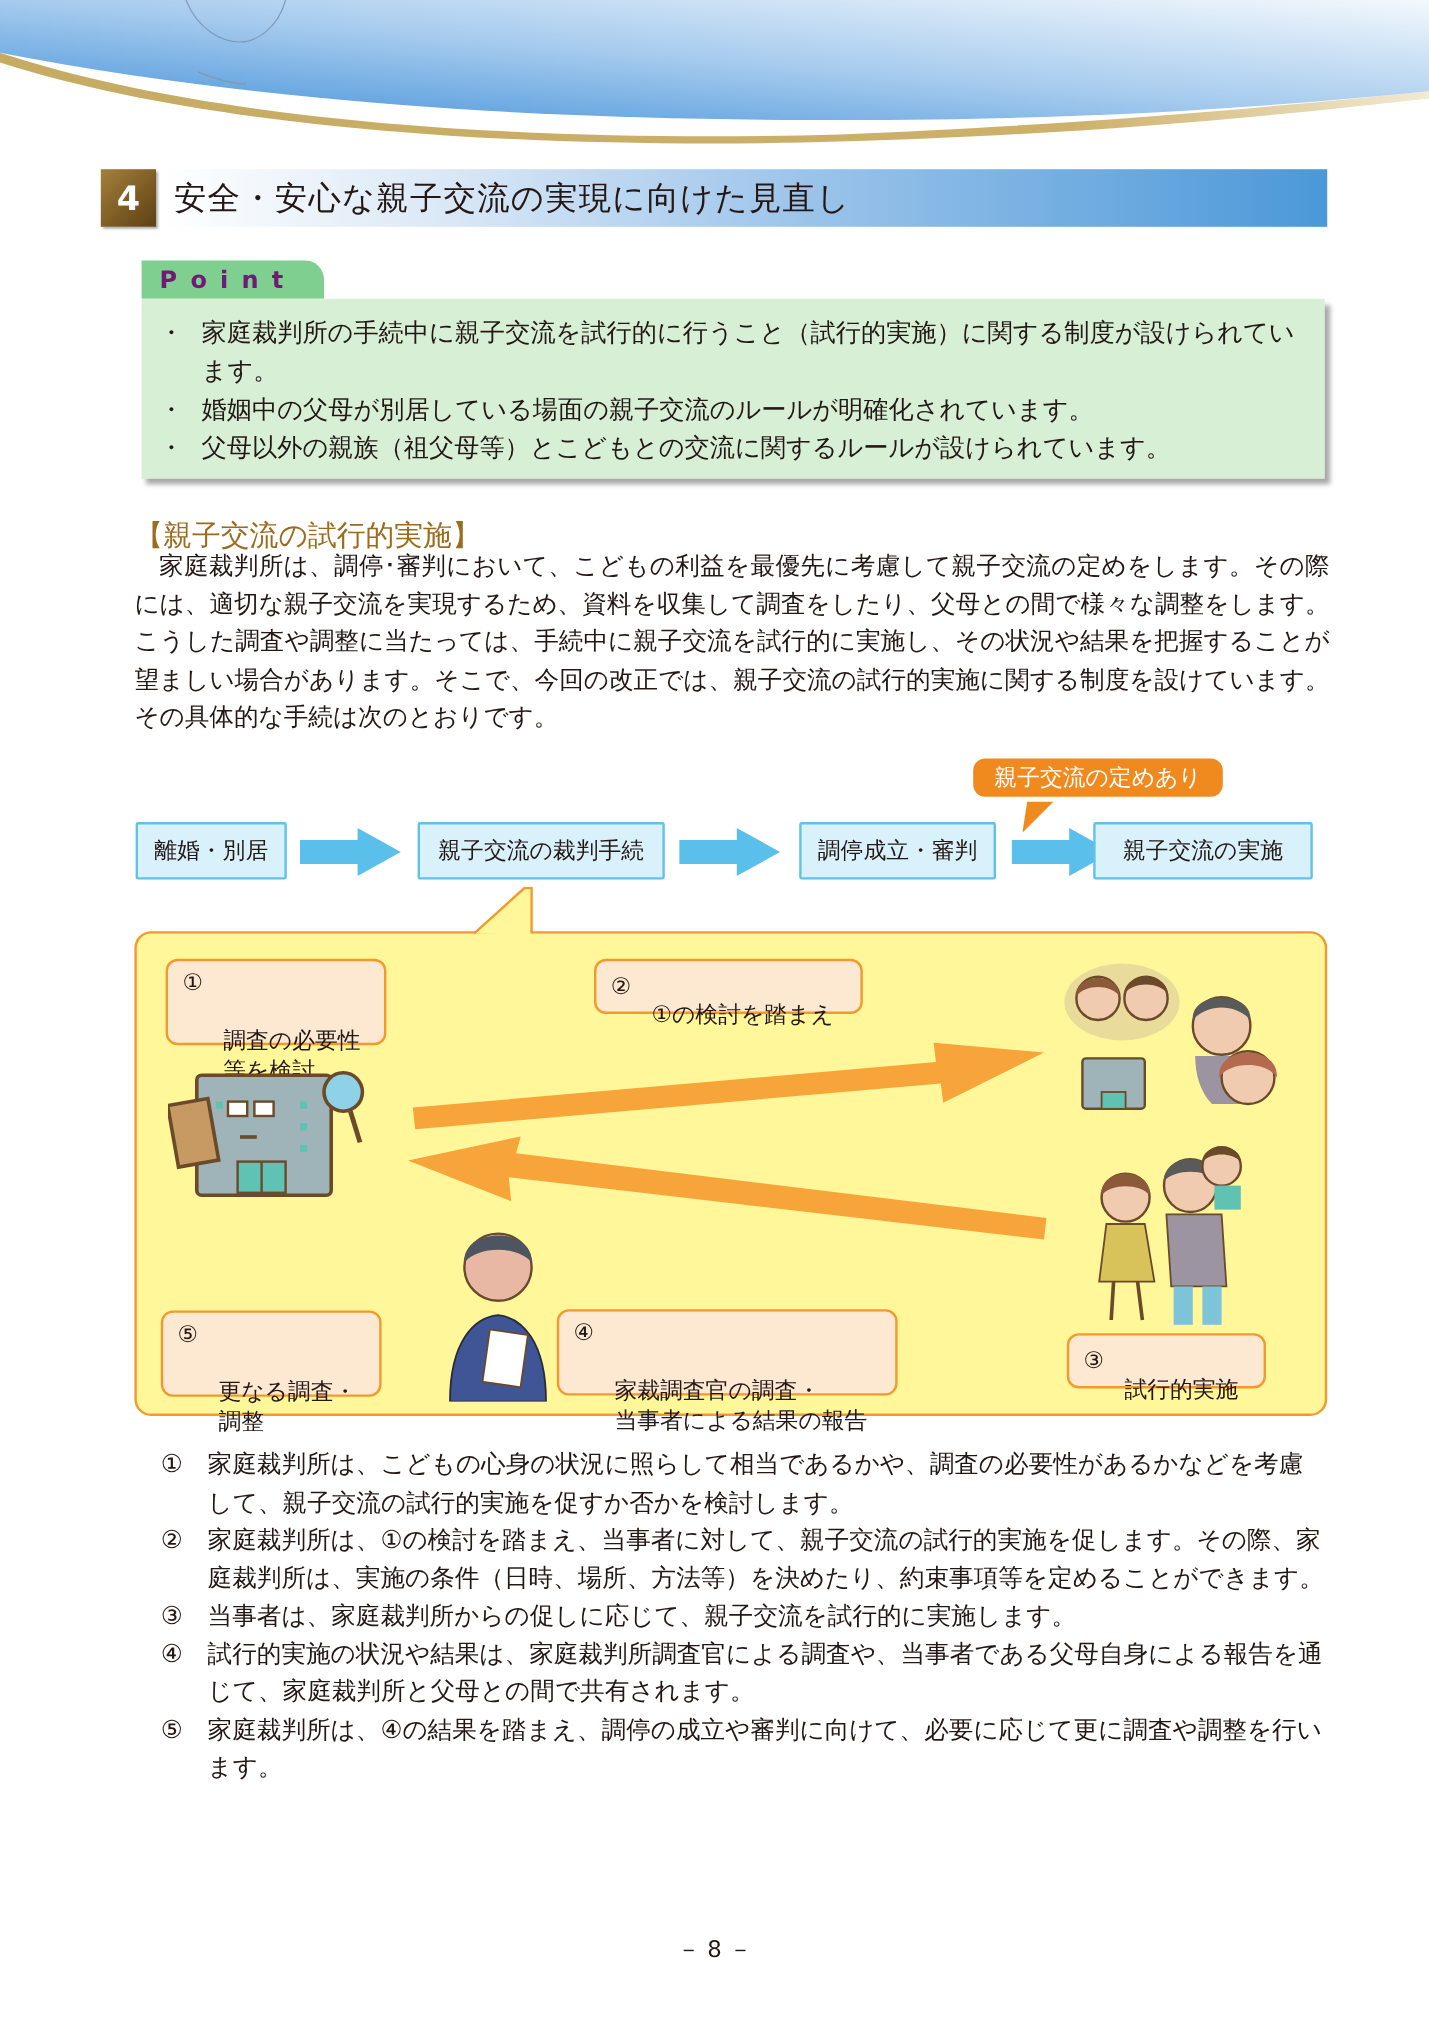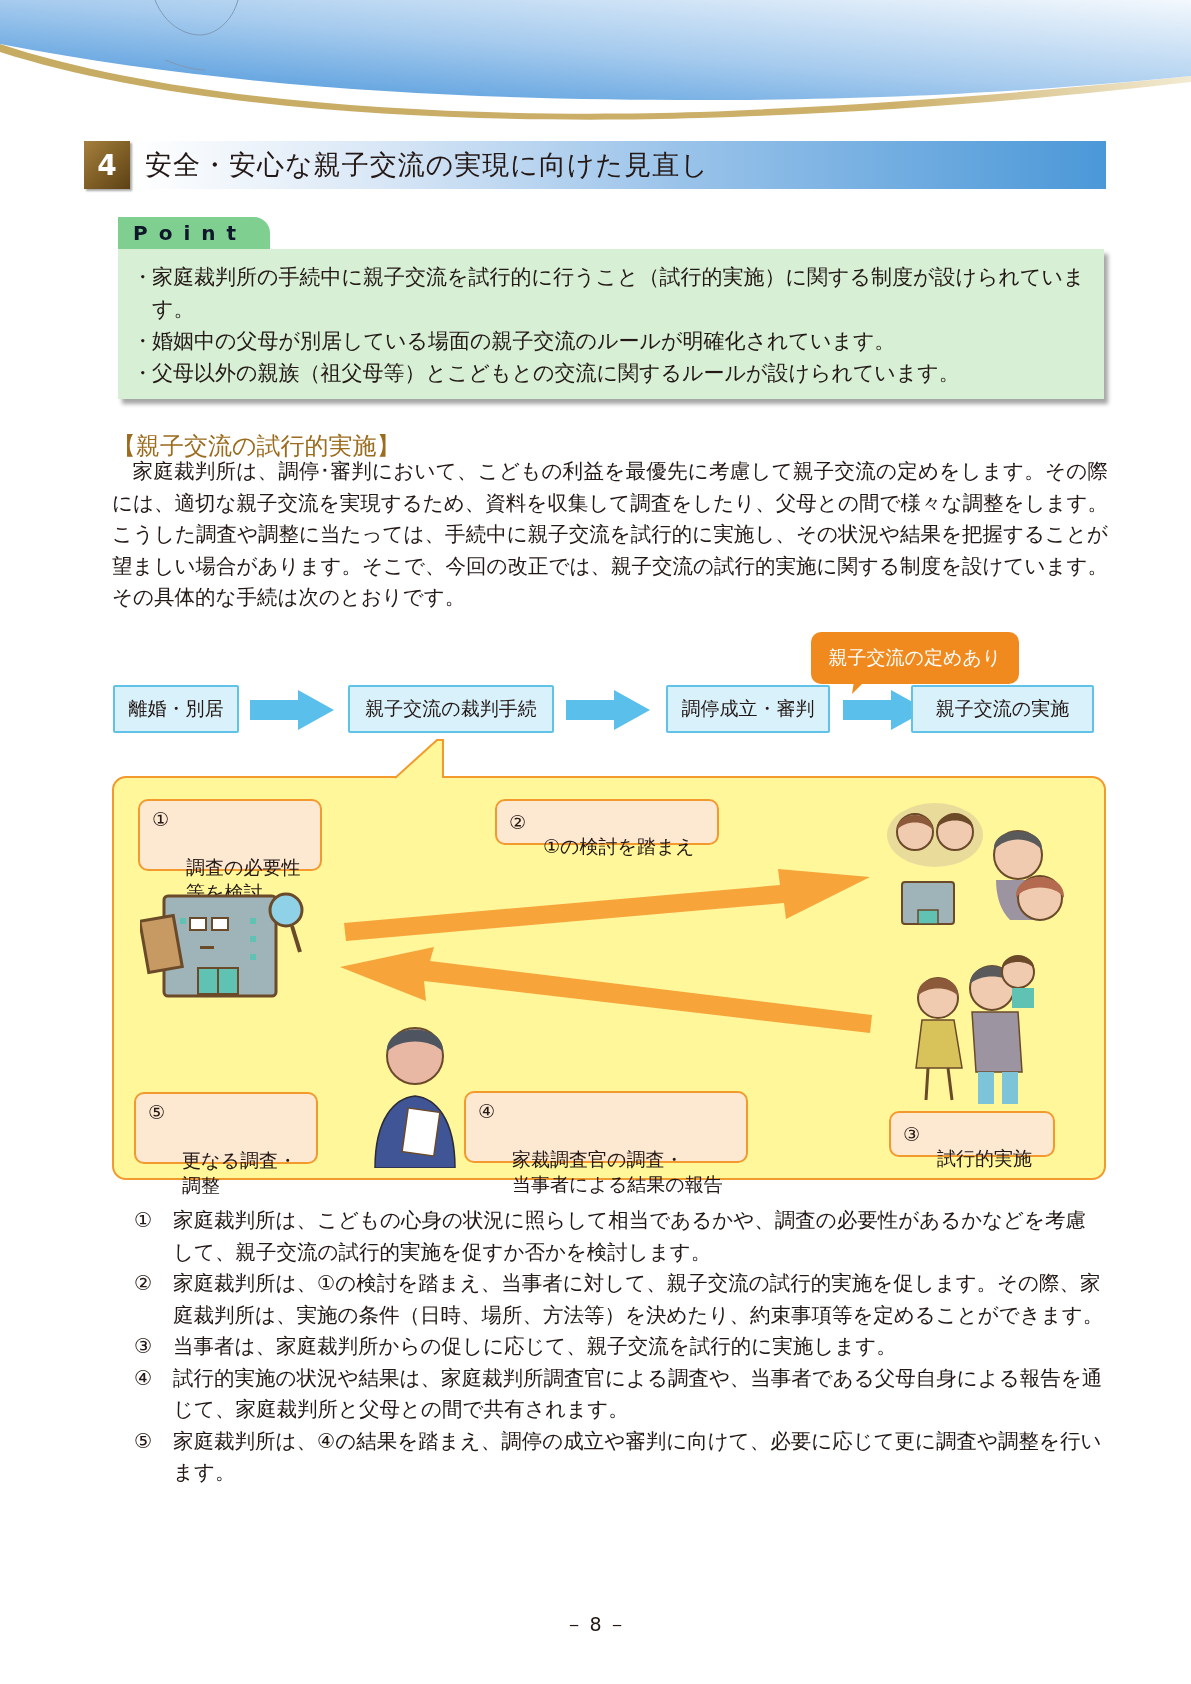--- a/index.html
+++ b/index.html
@@ -8,32 +8,32 @@
 
   
   .top-banner { position: absolute; left: 0; top: 0; width: 1191px; height: 125px; }
 
   
   .section-head { position: absolute; left: 84px; top: 141px; width: 1022px; height: 48px; display: flex; align-items: center; }
   .section-num { width: 46px; height: 48px; background: linear-gradient(135deg, #a4803e 0%, #7a5a22 60%, #5c4116 100%); color: #ffffff; font-weight: bold; font-size: 28px; display: flex; align-items: center; justify-content: center; box-shadow: 2px 2px 2px rgba(0,0,0,0.35); }
   .section-bar { flex: 1; height: 48px; margin-left: 5px; background: linear-gradient(90deg, #ffffff 0%, #d9e7f6 25%, #9cc4ea 55%, #4b98d8 100%); display: flex; align-items: center; padding-left: 10px; font-size: 27px; color: #231815; letter-spacing: 1px; }
 
   
-  .point-tab { position: absolute; left: 118px; top: 217px; width: 152px; height: 32px; background: #7fcf91; border-radius: 0 16px 0 0; color: #0f172a; font-weight: bold; font-size: 20px; letter-spacing: 11px; padding-left: 15px; line-height: 32px; }
+  .point-tab { position: absolute; left: 118px; top: 217px; width: 152px; height: 32px; background: #7fcf91; border-radius: 0 16px 0 0; color: #701a75; font-weight: bold; font-size: 20px; letter-spacing: 11px; padding-left: 15px; line-height: 32px; }
   .point-box { position: absolute; left: 118px; top: 249px; width: 986px; height: 150px; background: #d6efd5; box-shadow: 4px 5px 4px rgba(0,0,0,0.35); padding: 12px 14px; font-size: 21px; line-height: 32px; }
   .point-item { display: flex; }
   .point-bullet { width: 20px; flex: none; text-align: center; }
-  .point-text { flex: 1; }
+  .point-text { flex: 1; margin-left: 16px; }
 
   
   .sub-title { position: absolute; left: 112px; top: 430px; font-size: 24px; color: #9b6b1e; }
   .paragraph { position: absolute; left: 112px; top: 456px; width: 996px; font-size: 20.5px; line-height: 31.5px; text-indent: 1em; text-align: justify; }
   .flow-box { position: absolute; top: 685px; height: 48px; border: 2px solid #5fc2e6; background: #d9f1fb; border-radius: 2px; font-size: 19px; display: flex; align-items: center; justify-content: center; color: #231815; }
   .flow-arrow { position: absolute; top: 690px; }
-  .callout { position: absolute; left: 811px; top: 632px; width: 208px; height: 52px; background: #f18a1e; border-radius: 10px; color: #ffffff; font-size: 19px; display: flex; align-items: center; justify-content: center; }
+  .callout { position: absolute; left: 811px; top: 632px; width: 208px; height: 32px; background: #f18a1e; border-radius: 10px; color: #ffffff; font-size: 19px; display: flex; align-items: center; justify-content: center; }
   .callout-tail { position: absolute; left: 852px; top: 668px; }
 
   
   .panel { position: absolute; left: 112px; top: 776px; width: 994px; height: 404px; background: #fff79a; border: 2px solid #f29a2e; border-radius: 14px; }
   .panel-tail { position: absolute; left: 395px; top: 739px; }
   .step { position: absolute; background: #fde8d2; border: 2px solid #f29a2e; border-radius: 10px; font-size: 19px; line-height: 25px; padding: 6px 12px; display: flex; }
   .step-num { width: 34px; flex: none; }
   .step-text { flex: 1; margin-top: 48px; }
 
   .illus { position: absolute; }

